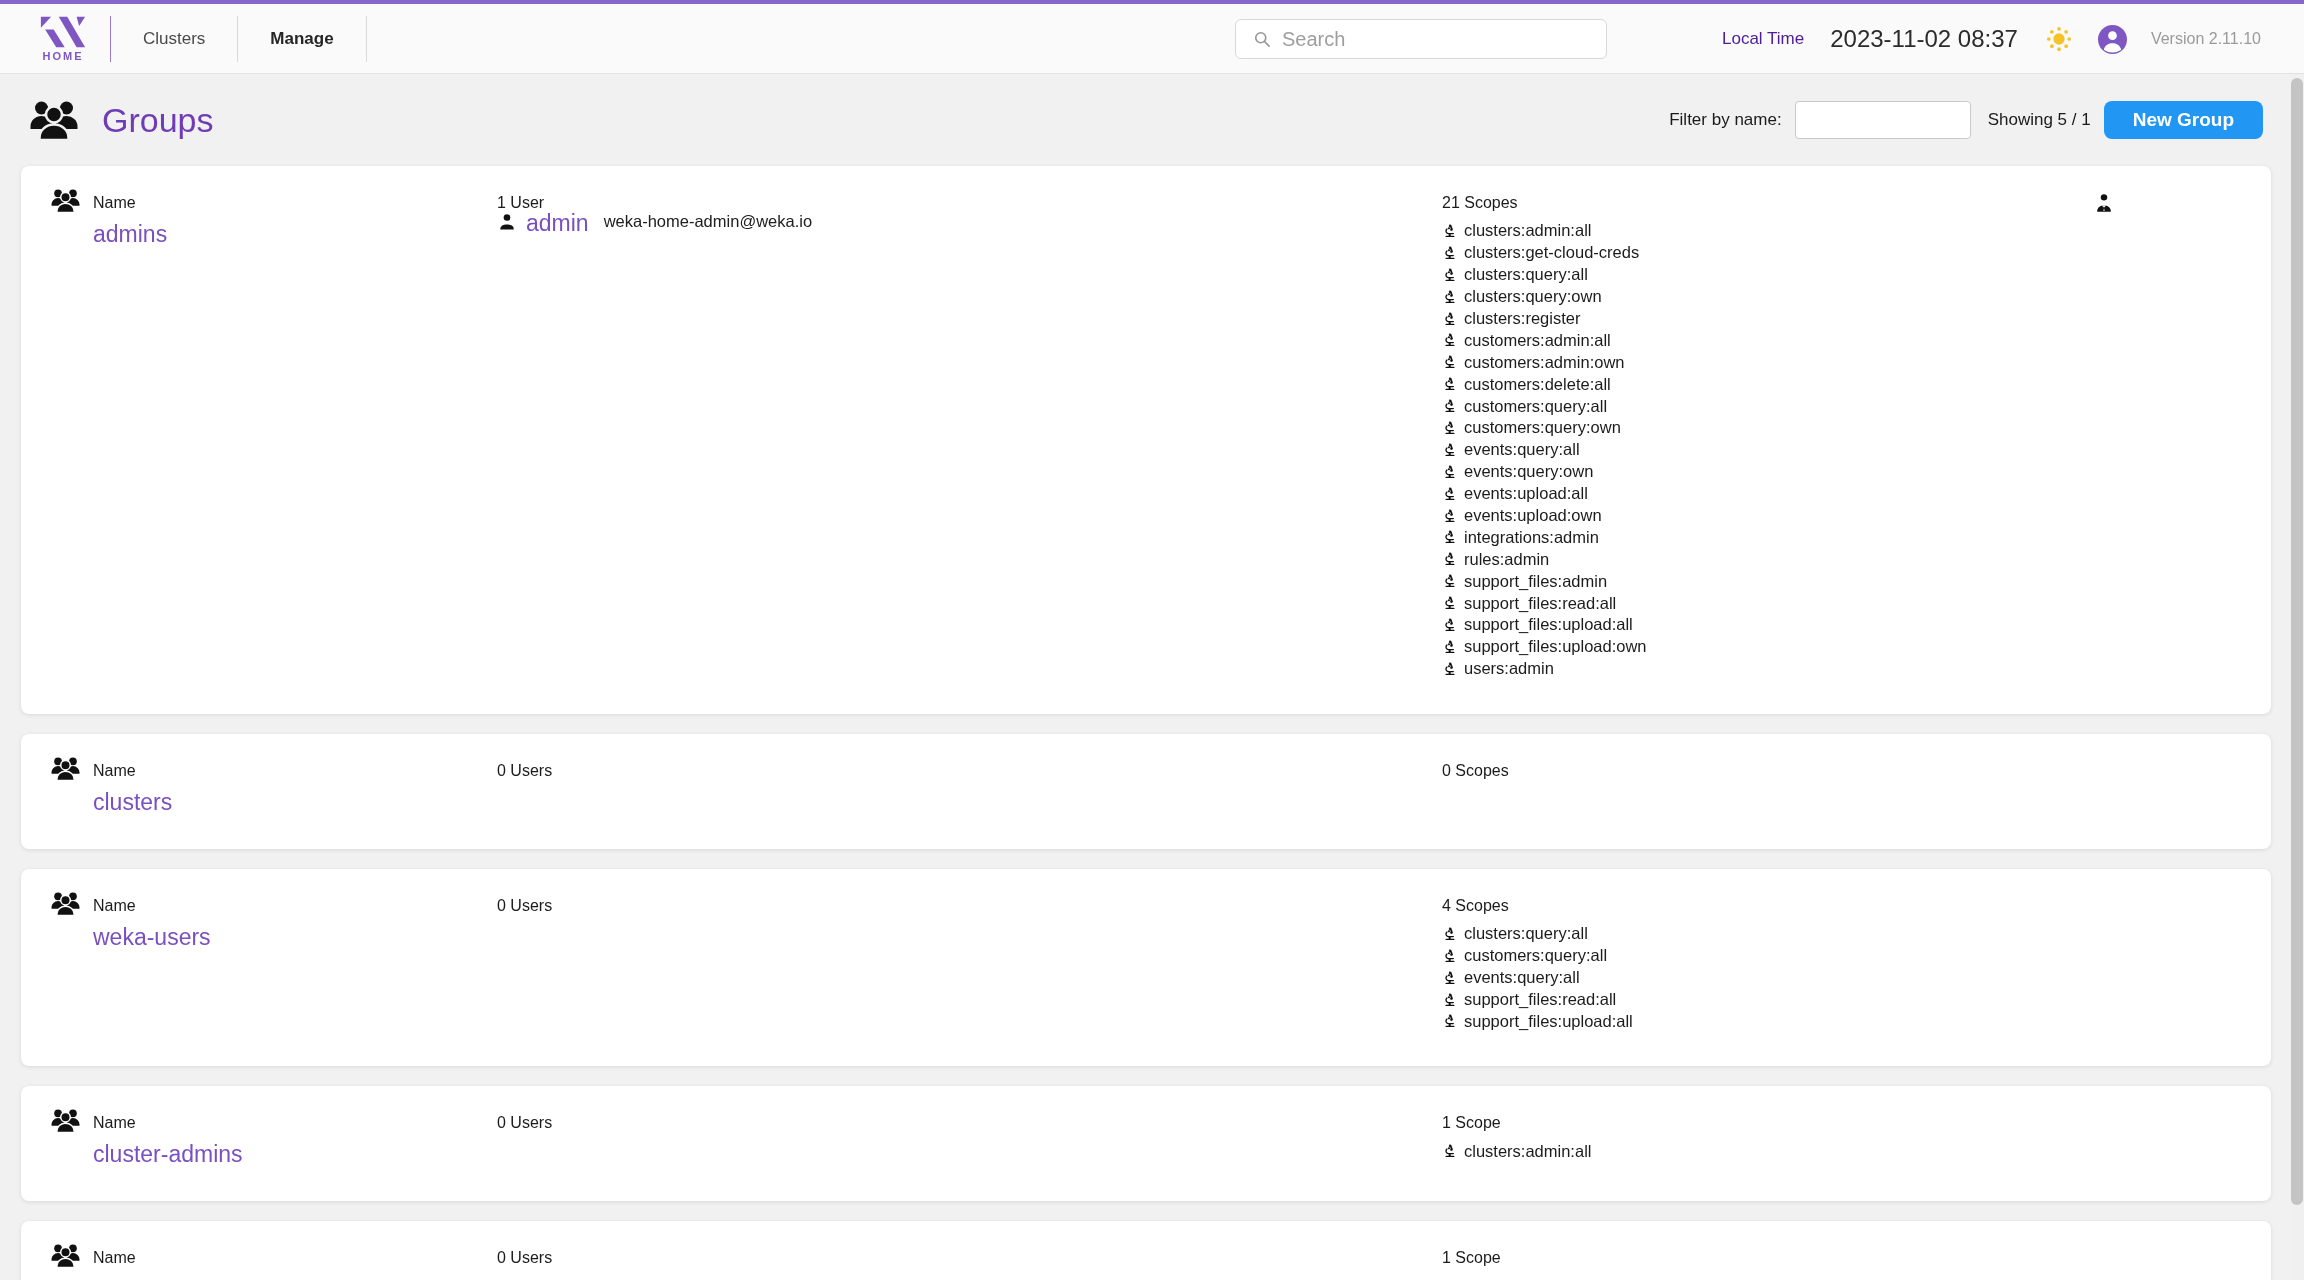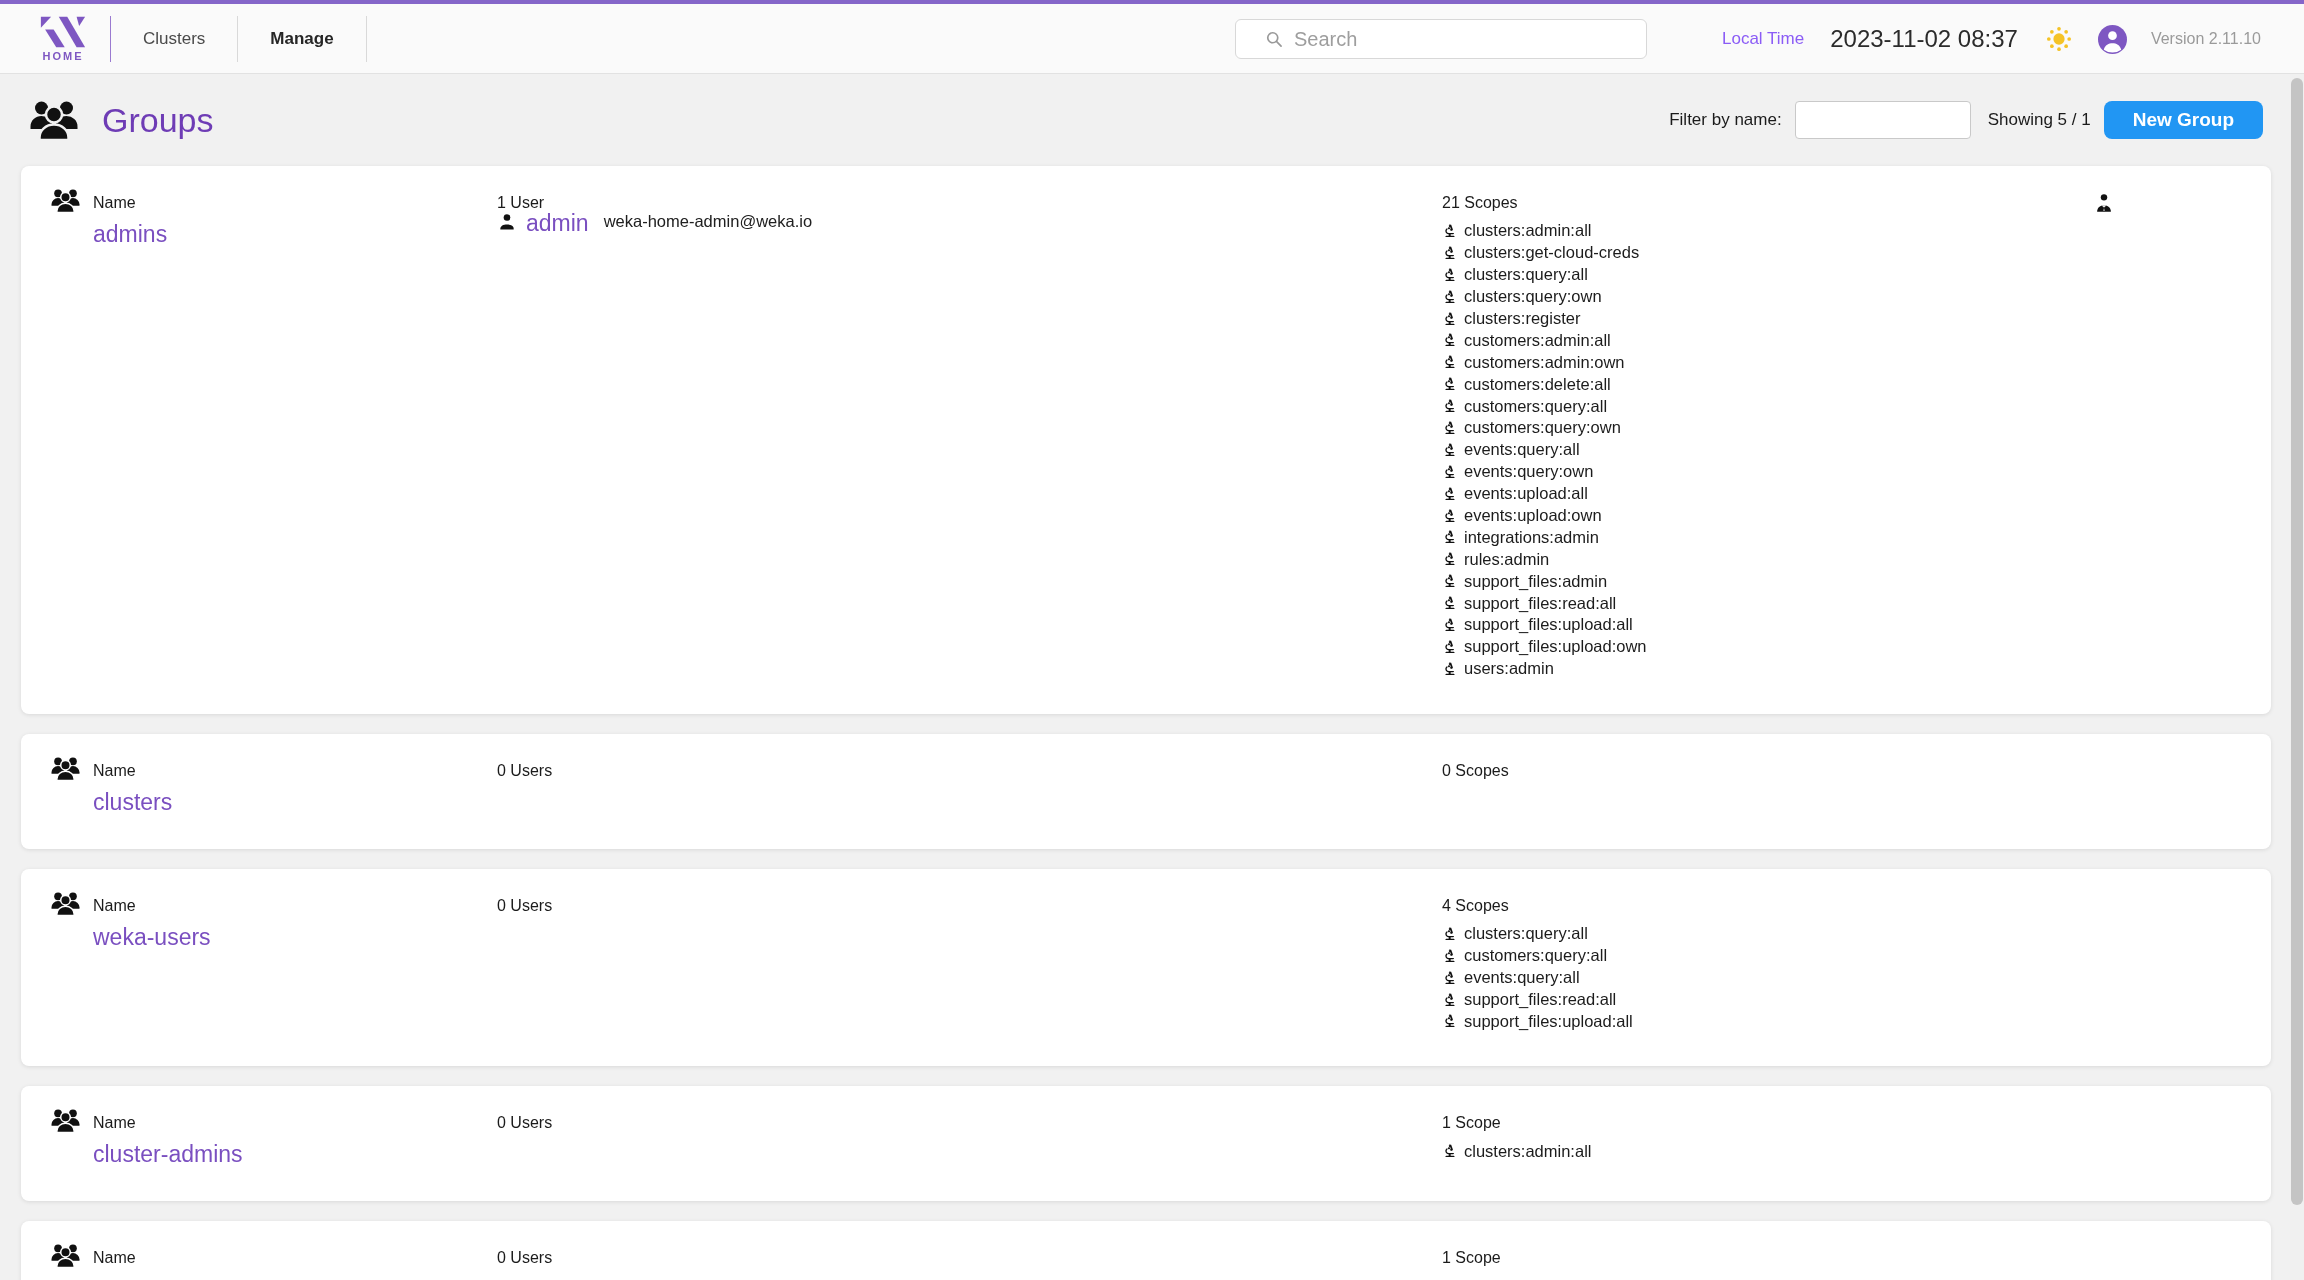--- a/index.html
+++ b/index.html
@@ -10,28 +10,28 @@
   .topbar { position:relative; height:74px; background:#fafafa; border-bottom:1px solid #e2e2e2; }
   .topbar-accent { position:absolute; top:0; left:0; right:0; height:4px; background:#8566c9; }
   .topbar-inner { display:flex; align-items:center; height:100%; padding-top:4px; }
   .logo-block { margin-left:36px; display:flex; flex-direction:column; align-items:center; width:54px; cursor:pointer; }
   .logo-block svg { width:50px; height:34px; display:block; }
   .logo-home { font-size:11px; letter-spacing:2px; color:#7e57c2; margin-top:1px; font-weight:bold; }
   .nav-divider { width:1px; height:46px; background:#d9d9d9; }
   .nav-divider.first { margin-left:20px; background:#9a7ad0; }
   .nav-item { font-size:17px; color:#4a4a4a; padding:0 32px; cursor:pointer; line-height:66px; }
   .nav-item.active { font-weight:bold; color:#262626; }
-  .searchbox { position:absolute; left:1235px; top:19px; width:412px; height:40px; background:#fff;
-               border:1px solid #d8d8d8; border-radius:6px; display:flex; align-items:center; padding:0 28px; }
+  .searchbox { position:absolute; left:1235px; top:19px; width:372px; height:40px; background:#fff;
+               border:1px solid #d8d8d8; border-radius:6px; display:flex; align-items:center; padding:0 16px; }
   .searchbox svg { width:20px; height:20px; flex:none; }
   .searchbox input { border:none; outline:none; font-size:20px; margin-left:10px; width:100%;
                      font-family:"Liberation Sans", sans-serif; color:#333; background:transparent; }
   .searchbox input::placeholder { color:#9e9e9e; }
   .topbar-right { position:absolute; left:1722px; top:4px; height:70px; display:flex; align-items:center; }
-  .lt-label { font-size:17px; color:#8b5cf6; }
+  .lt-label { font-size:17px; color:#4c1d95; }
   .lt-value { font-size:24px; color:#2b2b2b; margin-left:26px; }
   .sun-btn { margin-left:28px; width:26px; height:26px; cursor:pointer; }
   .avatar-btn { margin-left:26px; width:29px; height:29px; cursor:pointer; }
   .version { font-size:16px; color:#9a9a9a; margin-left:24px; }
 
   
   .page-header { height:92px; display:flex; align-items:center; padding:0 41px 0 29px; }
   .ph-icon svg { width:50px; height:42px; display:block; }
   .ph-title { font-size:34px; color:#6e3cb5; margin-left:23px; }
   .ph-right { margin-left:auto; display:flex; align-items:center; }

